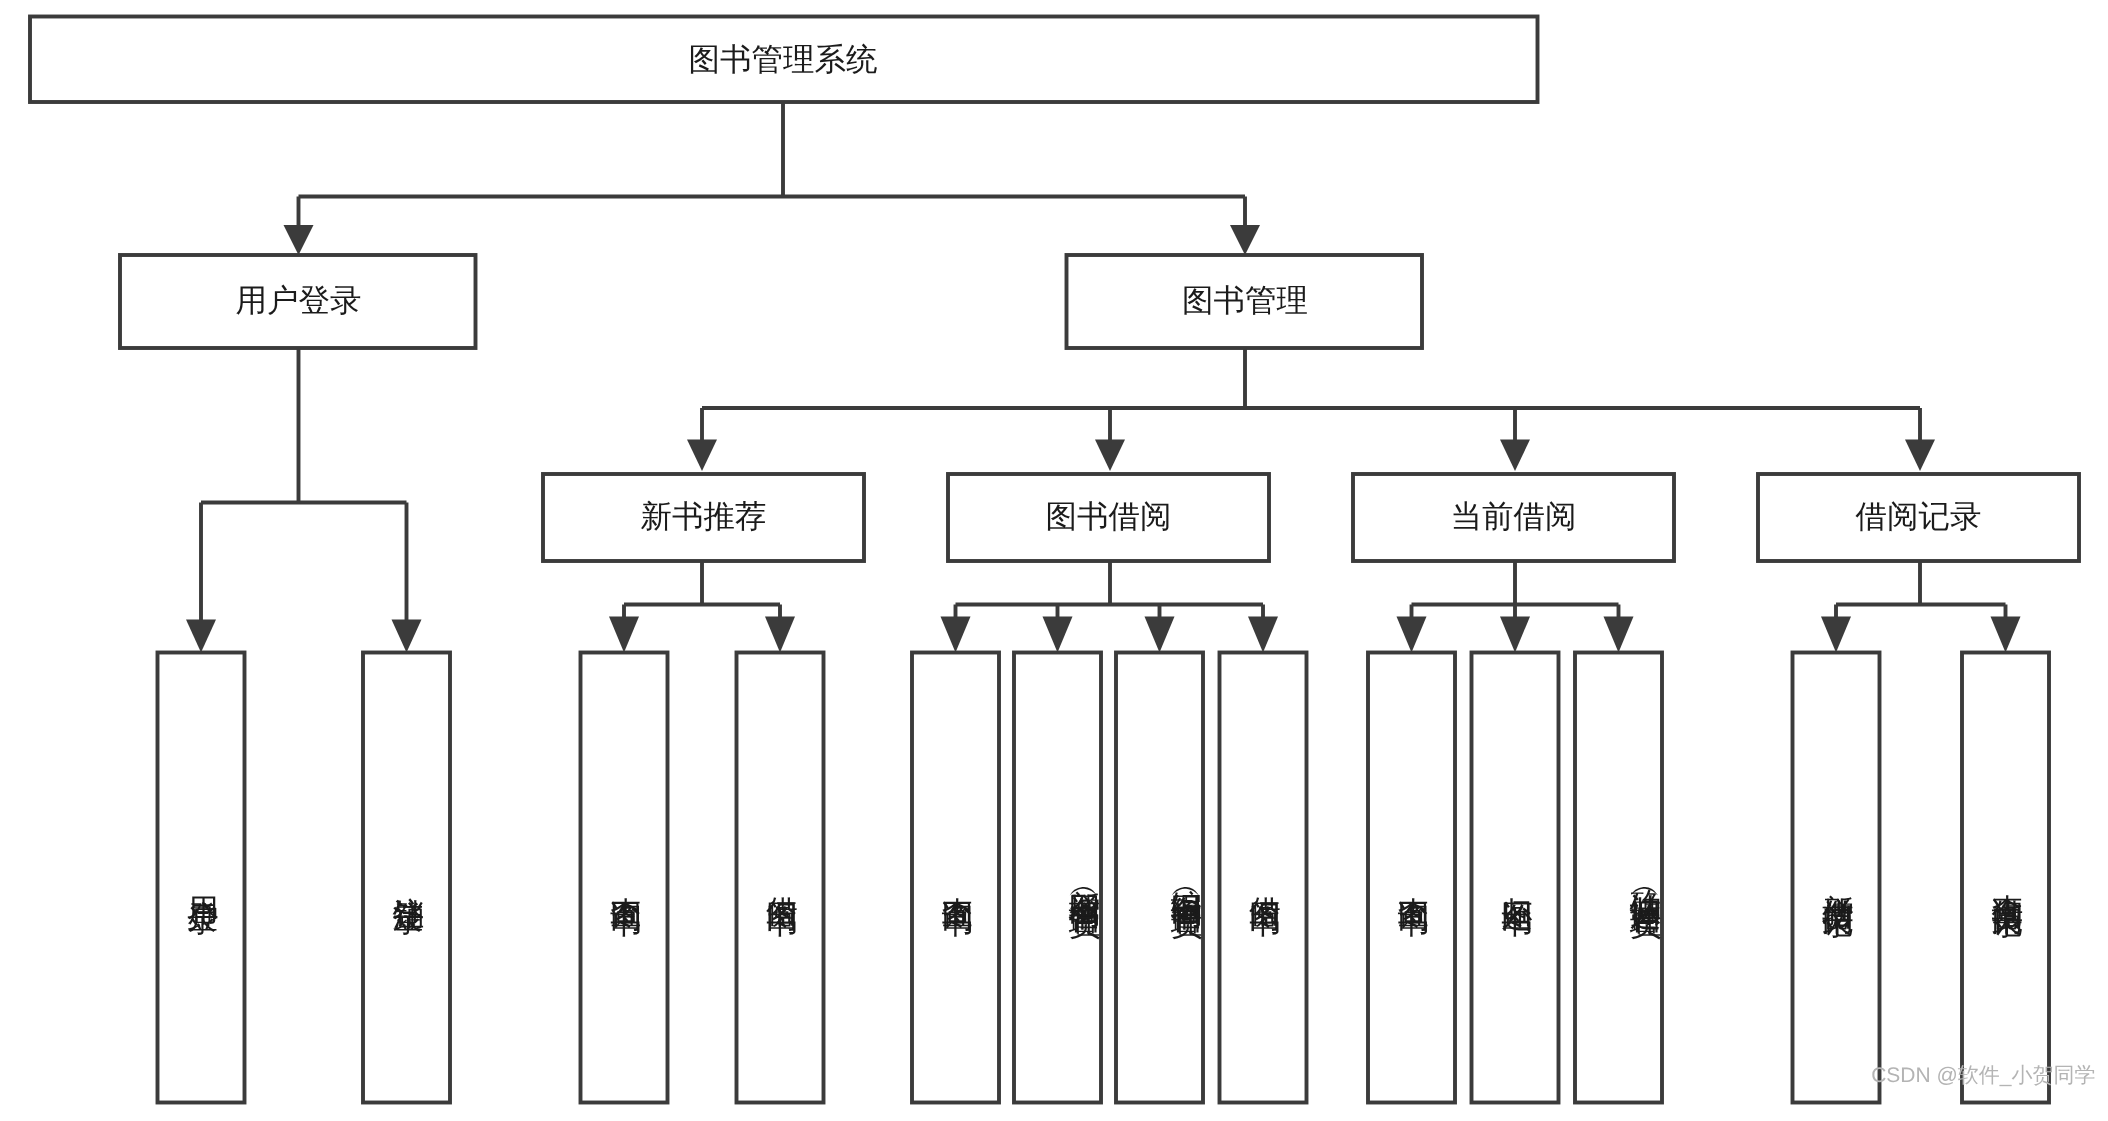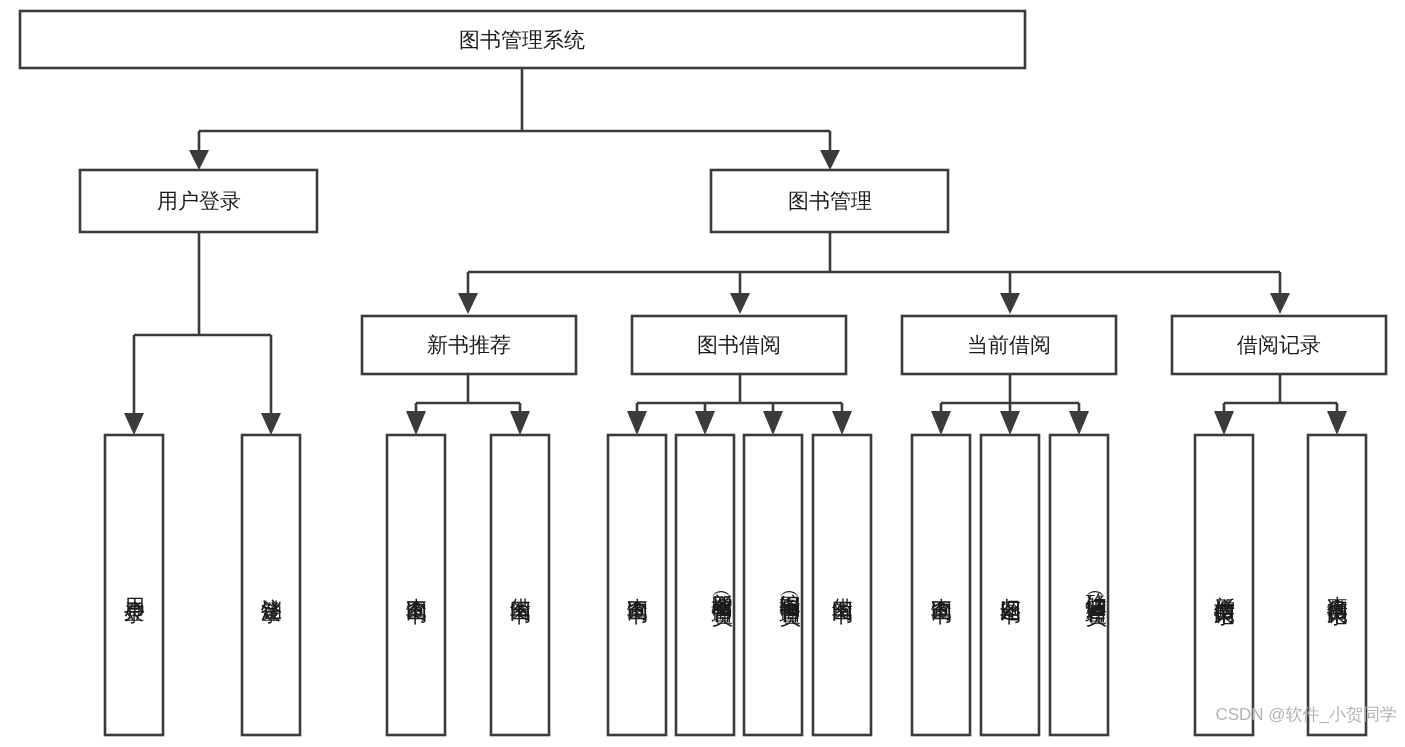--- a/index.html
+++ b/index.html
@@ -62,21 +62,21 @@
     justify-content: center;
     text-align: center;
     white-space: nowrap;
     user-select: none;
   }
   .watermark {
     position: absolute;
     right: 8px;
     bottom: 4px;
     font-family: "Liberation Sans", "DejaVu Sans", sans-serif;
-    font-size: 17px;
+    font-size: 14px;
     color: #b4b4b4;
     white-space: nowrap;
     user-select: none;
   }
 </style>
 </head>
 <body>
 
 <div id="diagram-root">
 

